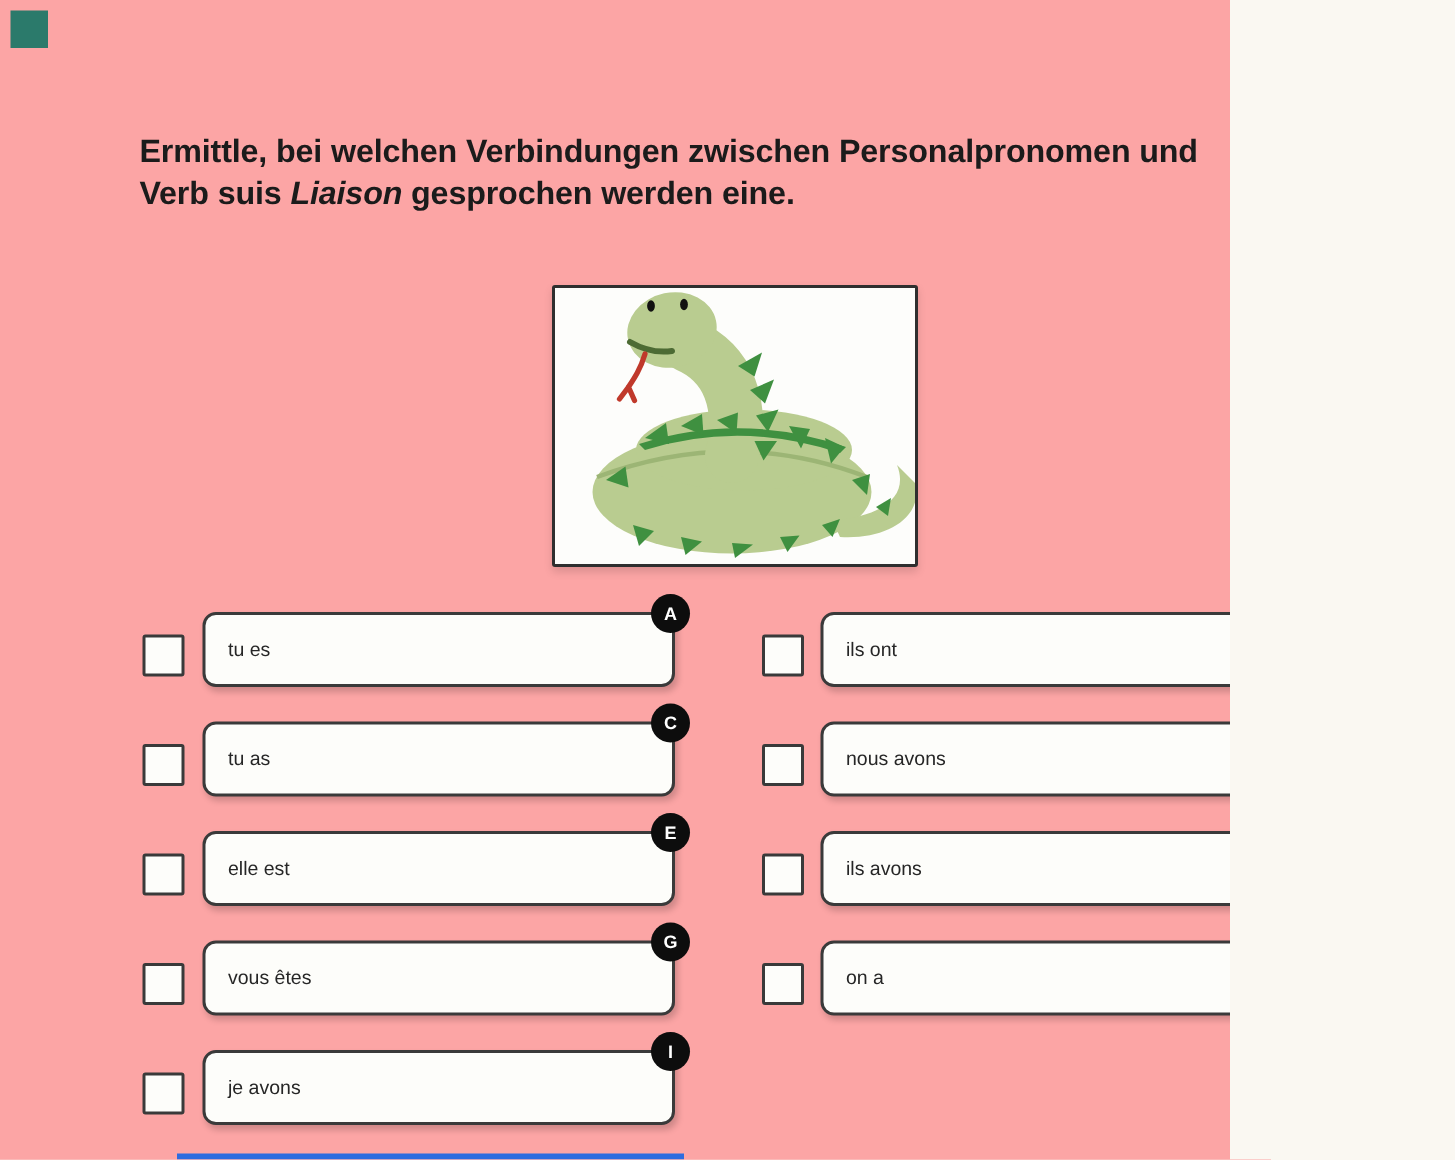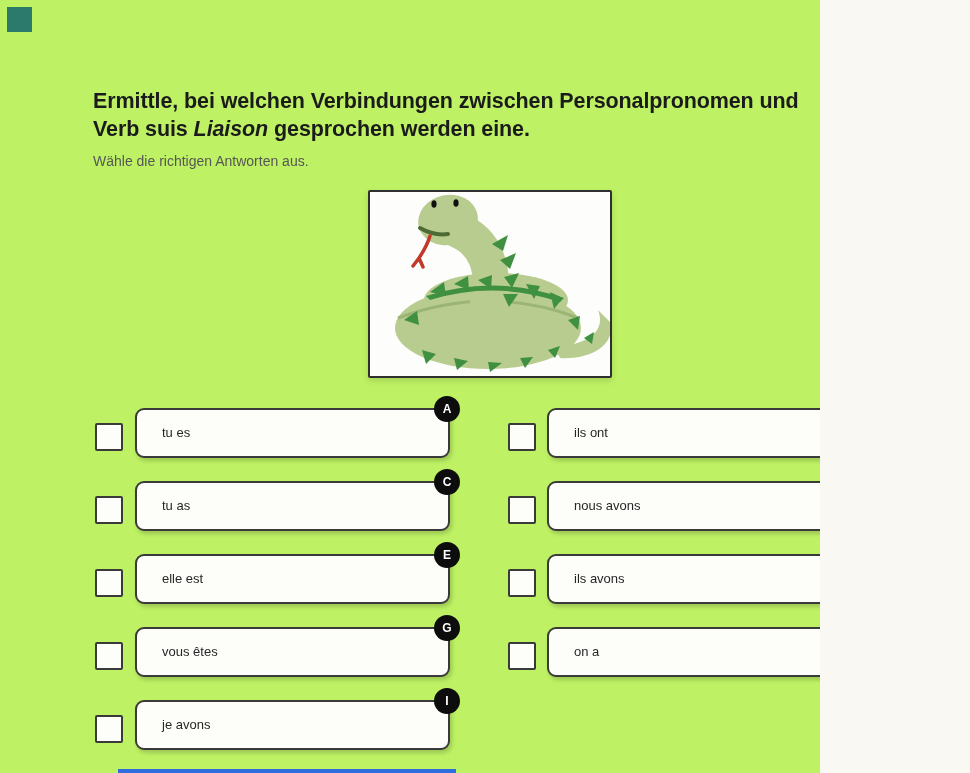--- a/index.html
+++ b/index.html
@@ -1,35 +1,35 @@
 <!DOCTYPE html>
 <html><head>
 <meta charset="utf-8">
 <style>
   html,body{margin:0;padding:0;}
   body{background:#faf8f2;font-family:"Liberation Sans",sans-serif;}
-  .stage{position:relative;width:820px;height:773px;background:#bef264;overflow:hidden;}
+  .stage{position:relative;width:820px;height:773px;background:#fca5a5;overflow:hidden;}
 
   .corner-marker{position:absolute;left:7px;top:7px;width:25px;height:25px;}
 
   .title{position:absolute;left:93px;top:88px;width:800px;margin:0;
          font-size:21.5px;font-weight:bold;color:#1b1b1b;line-height:1.3;letter-spacing:-0.1px;}
   .title em{}
   .instruction{position:absolute;left:93px;top:153px;margin:0;font-size:14px;color:#565656;}
 
   .imgbox{position:absolute;left:368px;top:190px;width:240px;height:184px;
           background:#fdfdfb;border:2px solid #2f2f2f;border-radius:2px;
           box-shadow:0 3px 6px rgba(0,0,0,0.13);}
   .imgbox svg{display:block;}
 
   .checkbox{position:absolute;width:24px;height:24px;background:#fdfdfa;
             border:2px solid #3a3a3a;border-radius:2px;cursor:pointer;}
   .answer{position:absolute;height:46px;background:#fdfdfa;border:2px solid #3a3a3a;
           border-radius:9px;box-shadow:2px 3px 4px rgba(0,0,0,0.18);cursor:pointer;}
-  .answer .label{display:block;line-height:46px;padding-left:25px;font-size:13px;color:#262626;}
+  .answer .label{display:block;line-height:46px;padding-left:15px;font-size:13px;color:#262626;}
   .badge{position:absolute;right:-12px;top:-14px;width:26px;height:26px;background:#0d0d0d;
          border-radius:50%;color:#fff;font-size:12px;font-weight:bold;
          text-align:center;line-height:26px;}
 
   .col-l .checkbox{left:95px;}  .col-l .answer{left:135px;width:311px;}
   .col-r .checkbox{left:508px;} .col-r .answer{left:547px;width:312px;}
   .r1 .answer{top:408px;} .r1 .checkbox{top:423px;}
   .r2 .answer{top:481px;} .r2 .checkbox{top:496px;}
   .r3 .answer{top:554px;} .r3 .checkbox{top:569px;}
   .r4 .answer{top:627px;} .r4 .checkbox{top:642px;}
@@ -39,21 +39,20 @@
 </style>
 </head>
 <body>
 
 <div class="stage">
 
   <div class="corner-marker" style="background:#2b7a6b;"></div>
 
   <h1 class="title"><span>Ermittle, bei welchen Verbindungen zwischen Personalpronomen und</span><br><span>Verb suis </span><em>Liaison</em><span> gesprochen werden eine.</span></h1>
 
-  <p class="instruction">Wähle die richtigen Antworten aus.</p>
 
   <div class="imgbox">
     <svg width="240" height="184" viewBox="0 0 240 184">
 
       <ellipse cx="118" cy="136" rx="93" ry="41" fill="#b9cc90"></ellipse>
 
       <path d="M 185,155 C 220,152 236,138 228,118 L 240,130 C 246,152 222,168 190,166 Z" fill="#b9cc90"></path>
 
       <ellipse cx="126" cy="108" rx="72" ry="27" fill="#b9cc90"></ellipse>
 

